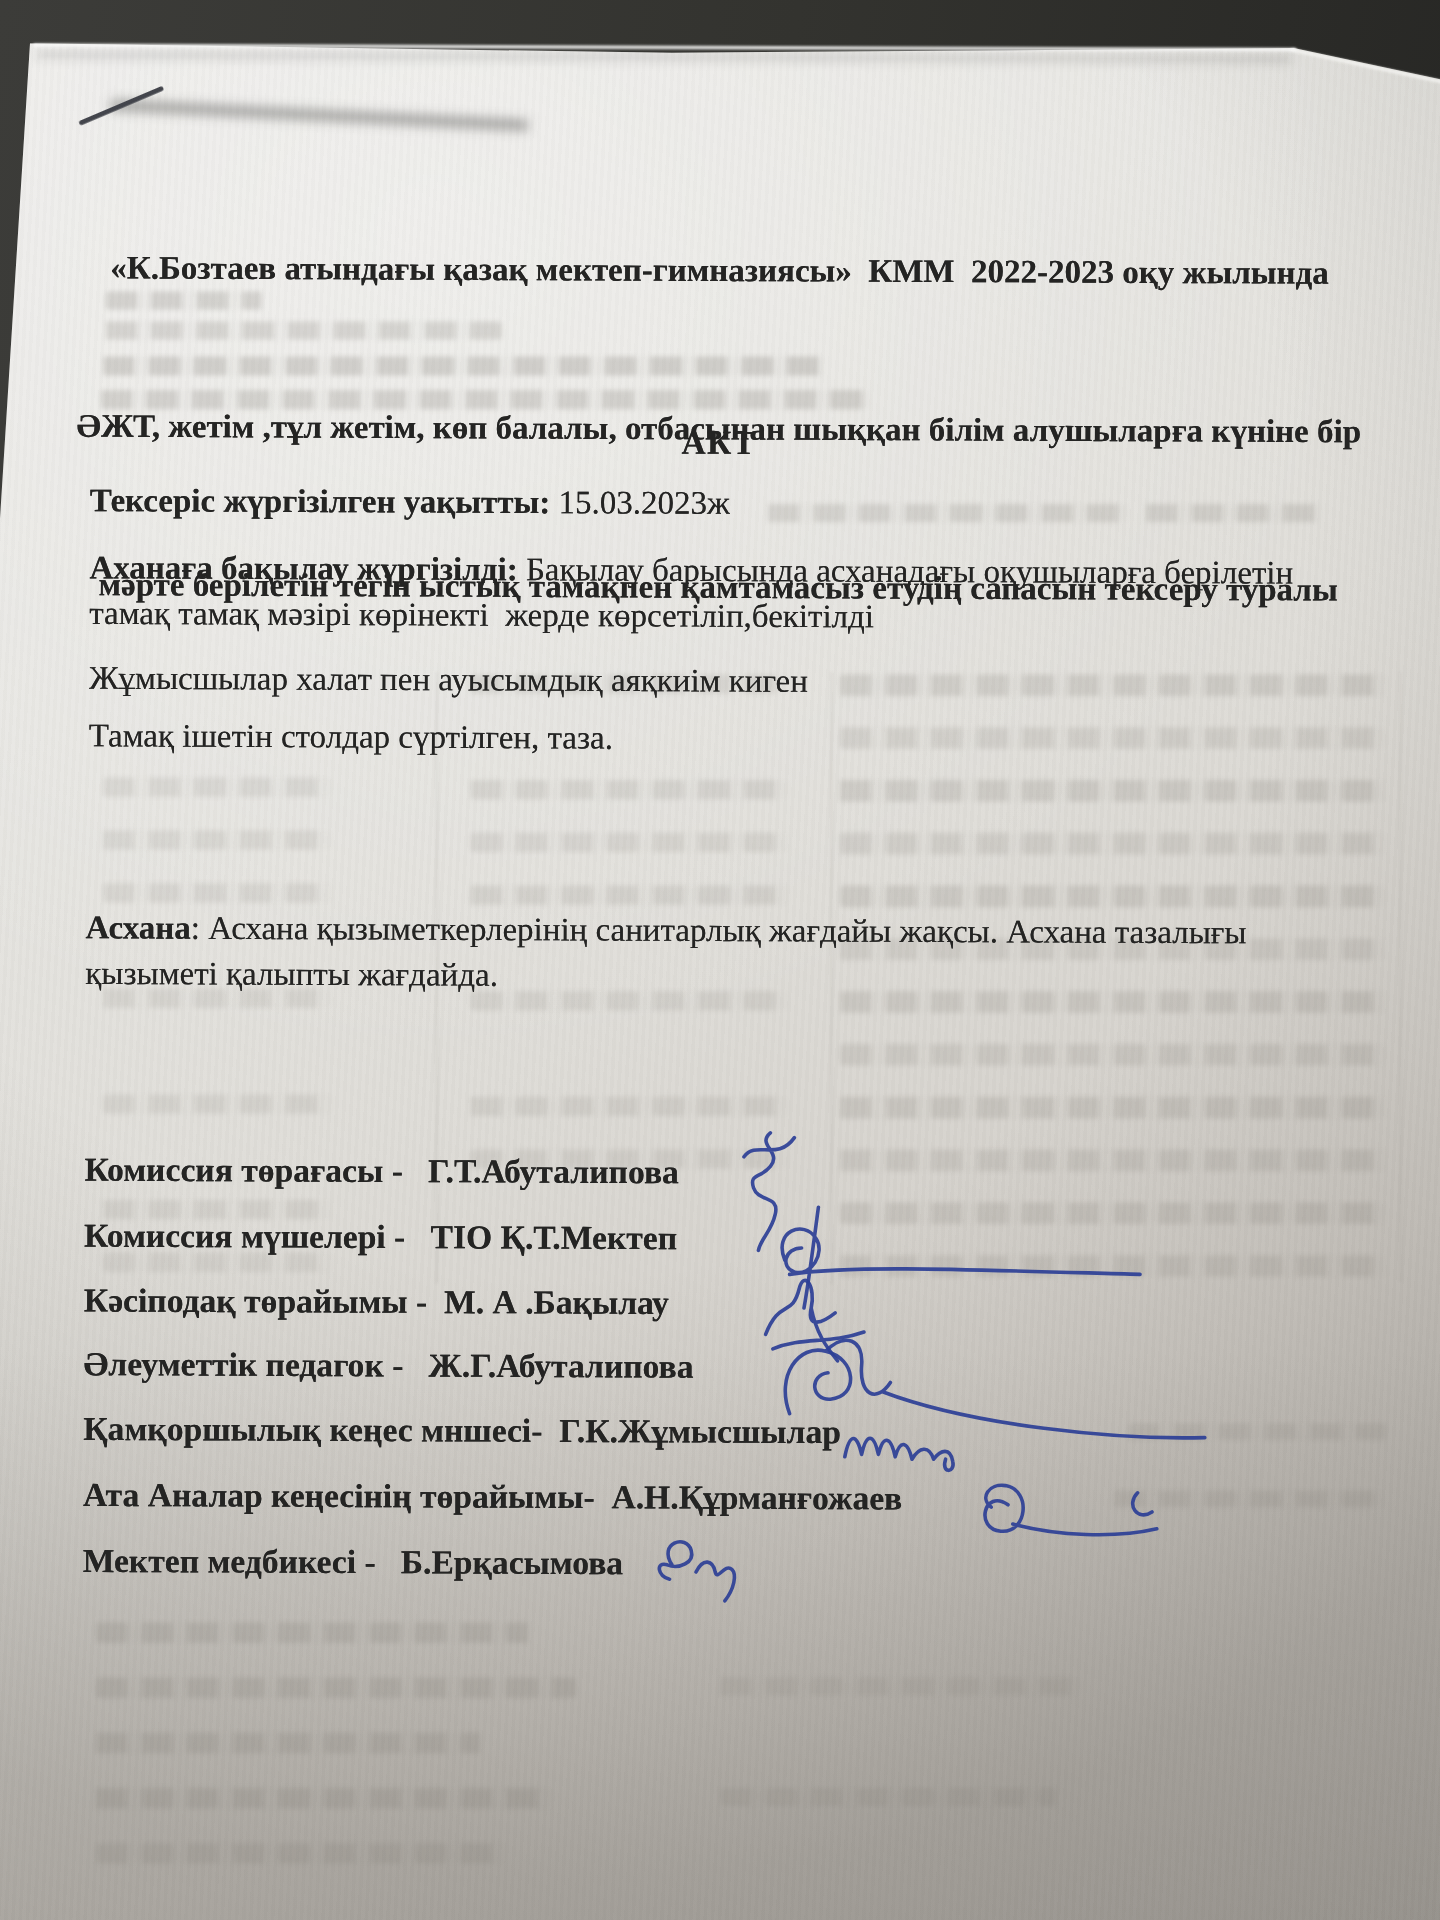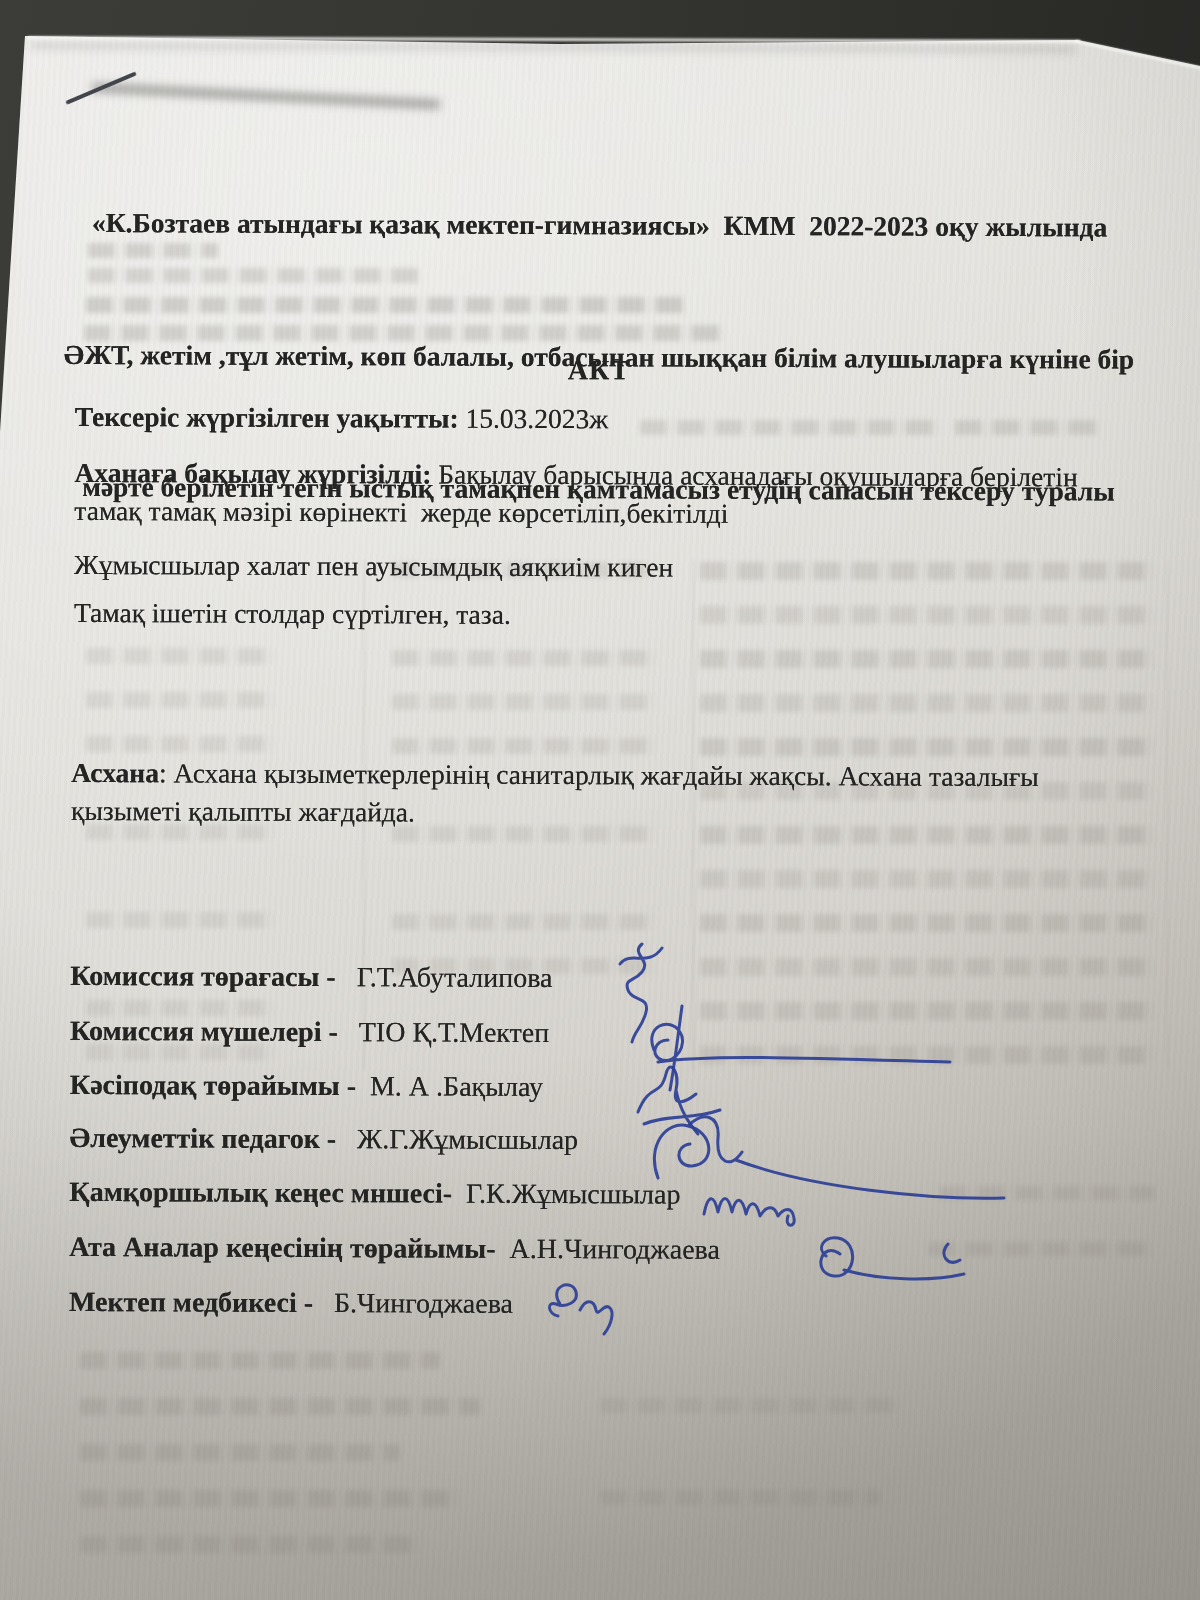--- a/index.html
+++ b/index.html
@@ -40,21 +40,21 @@
   .content{position:absolute;inset:0;z-index:2;color:#242423;
            transform:rotate(0.25deg);transform-origin:80px 140px;
            text-shadow:0 0 0.5px rgba(45,45,44,0.85);}
   .doc-title{position:absolute;top:113px;left:40px;width:1120px;text-align:center;
              font-size:27.5px;font-weight:bold;line-height:44px;white-space:pre-wrap;}
   .act-heading{position:absolute;top:352px;left:40px;width:1120px;text-align:center;
              font-size:28px;font-weight:bold;letter-spacing:1px;}
   .para{position:absolute;left:76px;width:1068px;font-size:27.5px;line-height:38px;white-space:pre-wrap;}
   .b{font-weight:bold;}
   .sig-row{position:absolute;left:74px;width:1100px;font-size:28px;white-space:pre;}
-  .sig-row .name{font-weight:normal;margin-left:14px;}
+  .sig-row .name{font-weight:bold;margin-left:14px;}
 
   .signatures{position:absolute;inset:0;z-index:3;pointer-events:none;}
   .signature{position:absolute;}
   .signature path{fill:none;stroke:#2c3f96;stroke-width:3;stroke-linecap:round;stroke-linejoin:round;
                   opacity:0.92;}
 </style>
 </head>
 <body>
 
 <div class="stage">
@@ -127,24 +127,24 @@
     <div class="para" style="top:454px;"><span class="b">Аханаға бақылау жүргізілді:</span><span> Бақылау барысында асханадағы оқушыларға берілетін тамақ тамақ мәзірі көрінекті  жерде көрсетіліп,бекітілді</span></div>
 
     <div class="para" style="top:546px;">Жұмысшылар халат пен ауысымдық аяқкиім киген</div>
     <div class="para" style="top:594px;">Тамақ ішетін столдар сүртілген, таза.</div>
 
     <div class="para" style="top:754px;left:74px;"><span class="b">Асхана</span><span>: Асхана қызыметкерлерінің санитарлық жағдайы жақсы. Асхана тазалығы қызыметі қалыпты жағдайда.</span></div>
 
     <div class="sig-row" style="top:960px;"><span class="b">Комиссия төрағасы - </span><span class="name">Г.Т.Абуталипова</span></div>
     <div class="sig-row" style="top:1015px;"><span class="b">Комиссия мүшелері - </span><span class="name">ТІО Қ.Т.Мектеп</span></div>
     <div class="sig-row" style="top:1069px;"><span class="b">Кәсіподақ төрайымы -</span><span class="name">М. А .Бақылау</span></div>
-    <div class="sig-row" style="top:1122px;"><span class="b">Әлеуметтік педагок - </span><span class="name">Ж.Г.Жұмысшылар</span></div>
+    <div class="sig-row" style="top:1122px;"><span class="b">Әлеуметтік педагок - </span><span class="name">Ж.Г.Абуталипова</span></div>
     <div class="sig-row" style="top:1176px;"><span class="b">Қамқоршылық кеңес мншесі-</span><span class="name">Г.К.Жұмысшылар</span></div>
-    <div class="sig-row" style="top:1231px;"><span class="b">Ата Аналар кеңесінің төрайымы-</span><span class="name">А.Н.Чингоджаева</span></div>
-    <div class="sig-row" style="top:1286px;"><span class="b">Мектеп медбикесі - </span><span class="name">Б.Чингоджаева</span></div>
+    <div class="sig-row" style="top:1231px;"><span class="b">Ата Аналар кеңесінің төрайымы-</span><span class="name">А.Н.Құрманғожаев</span></div>
+    <div class="sig-row" style="top:1286px;"><span class="b">Мектеп медбикесі - </span><span class="name">Б.Ерқасымова</span></div>
   </div>
 
   <div class="signatures">
     <svg class="signature" style="left:608px;top:938px;" width="64" height="106" viewBox="0 0 64 106">
       <path d="M34 6 C22 16 44 22 34 34 C26 44 16 40 20 52 C24 64 42 58 38 74 C35 88 26 94 24 104 M12 26 C22 12 40 30 54 10"></path>
     </svg>
     <svg class="signature" style="left:618px;top:996px;" width="340" height="100" viewBox="0 0 340 100">
       <path d="M36 54 C26 30 52 20 62 36 C70 48 58 68 44 64 C32 60 36 44 50 44 M64 10 C60 40 56 72 52 94 M40 66 C90 58 190 62 332 66"></path>
     </svg>
     <svg class="signature" style="left:628px;top:1048px;" width="100" height="94" viewBox="0 0 100 94">

